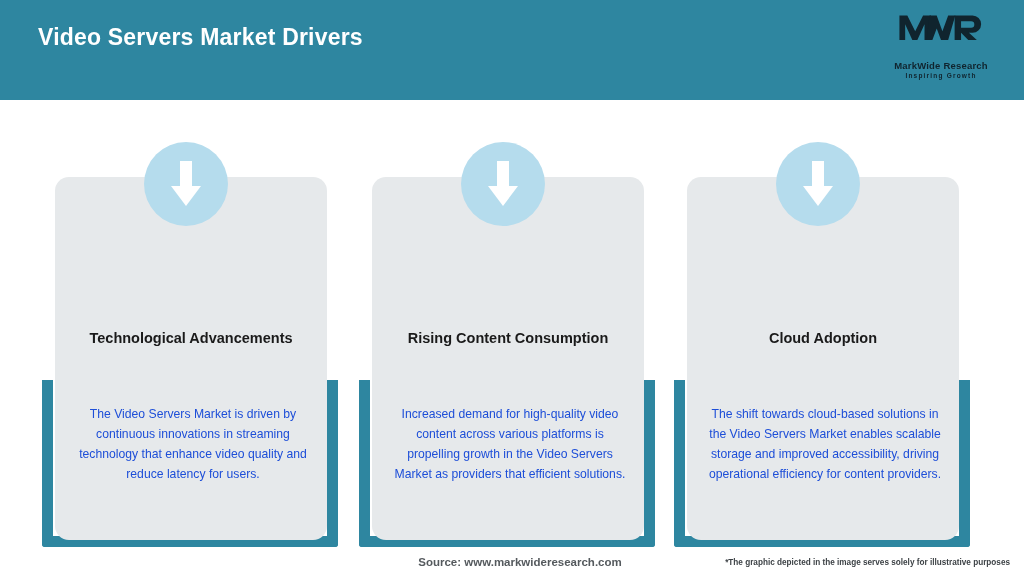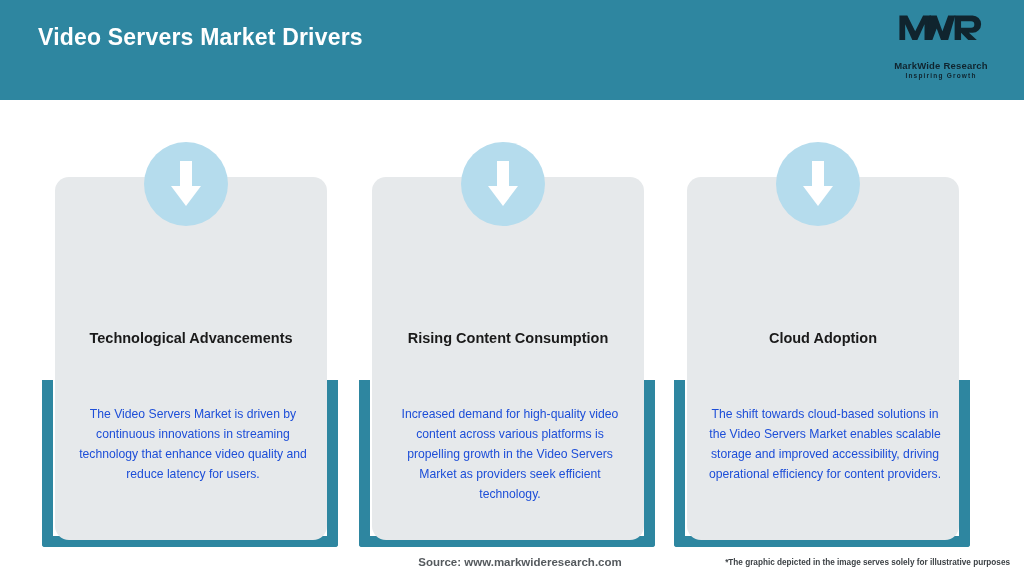--- a/index.html
+++ b/index.html
@@ -210,21 +210,21 @@
       <svg class="arrow-icon" viewBox="0 0 34 50">
         <polygon points="11,2 23,2 23,27 32,27 17,47 2,27 11,27" fill="#ffffff"></polygon>
       </svg>
     </div>
   </div>
 
   <div class="card-wrap c1">
     <div class="frame"></div>
     <div class="card">
       <div class="card-title">Rising Content Consumption</div>
-      <div class="card-body">Increased demand for high-quality video content across various platforms is propelling growth in the Video Servers Market as providers seek efficient technology.</div>
+      <div class="card-body">Increased demand for high-quality video content across various platforms is propelling growth in the Video Servers Market as providers that efficient solutions.</div>
     </div>
     <div class="circle">
       <svg class="arrow-icon" viewBox="0 0 34 50">
         <polygon points="11,2 23,2 23,27 32,27 17,47 2,27 11,27" fill="#ffffff"></polygon>
       </svg>
     </div>
   </div>
 
   <div class="card-wrap c2">
     <div class="frame"></div>

